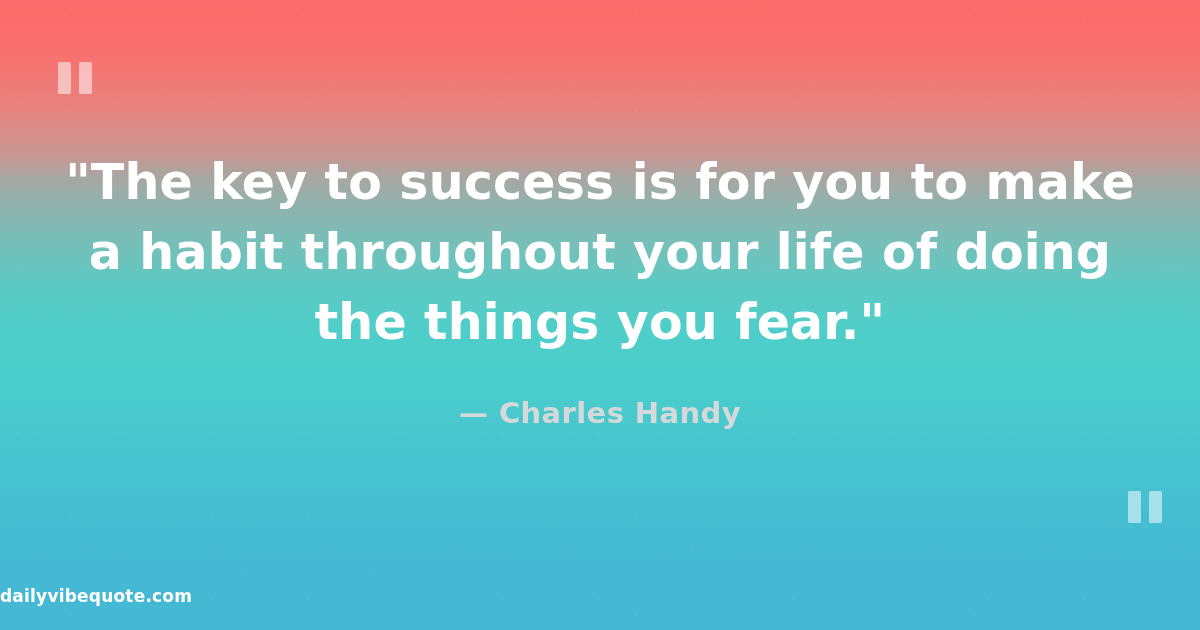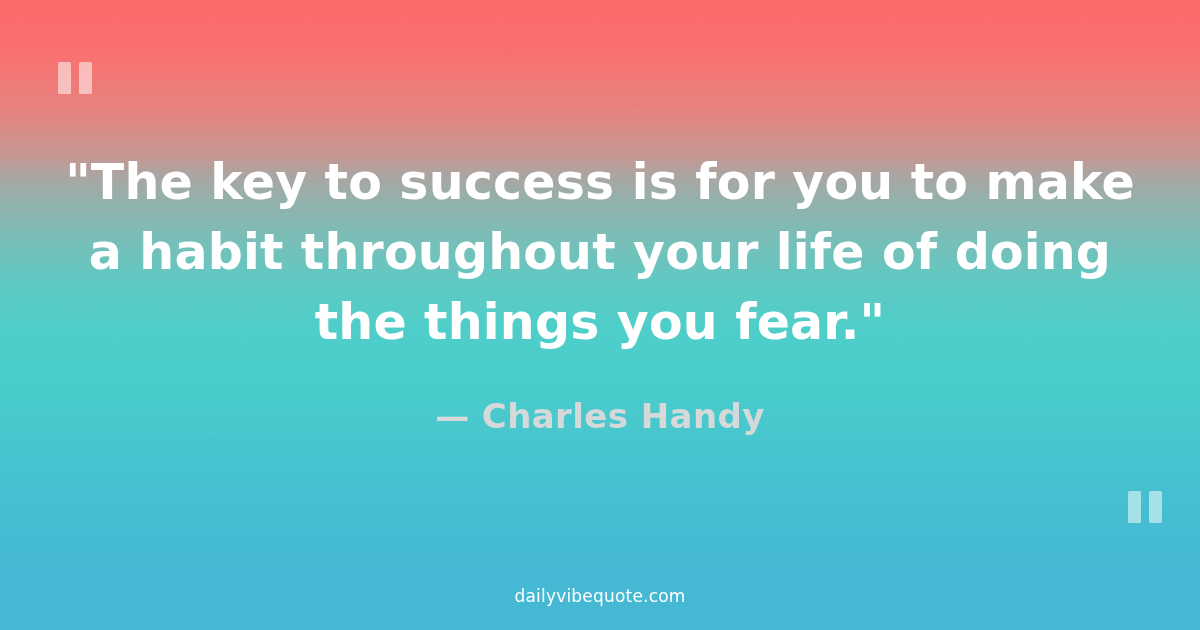--- a/index.html
+++ b/index.html
@@ -96,34 +96,33 @@
     letter-spacing: 0.2px;
     white-space: pre-line;
   }
 
   .attribution {
     position: absolute;
     left: 0;
     right: 0;
     top: 396px;
     text-align: center;
-    font-size: 34px;
+    font-size: 29px;
     font-weight: 700;
     color: #D5D9D9;
     letter-spacing: 0.4px;
   }
 
   .site-footer {
     position: absolute;
     left: 0;
     right: 0;
     bottom: 24px;
-    text-align: center;
     font-size: 17px;
-    font-weight: 400;
+    font-weight: 700;
     color: #FFFFFF;
     letter-spacing: 0.2px;
   }
 </style>
 </head>
 <body>
 
 <div class="quote-card">
 
   <div class="texture-overlay"></div>

